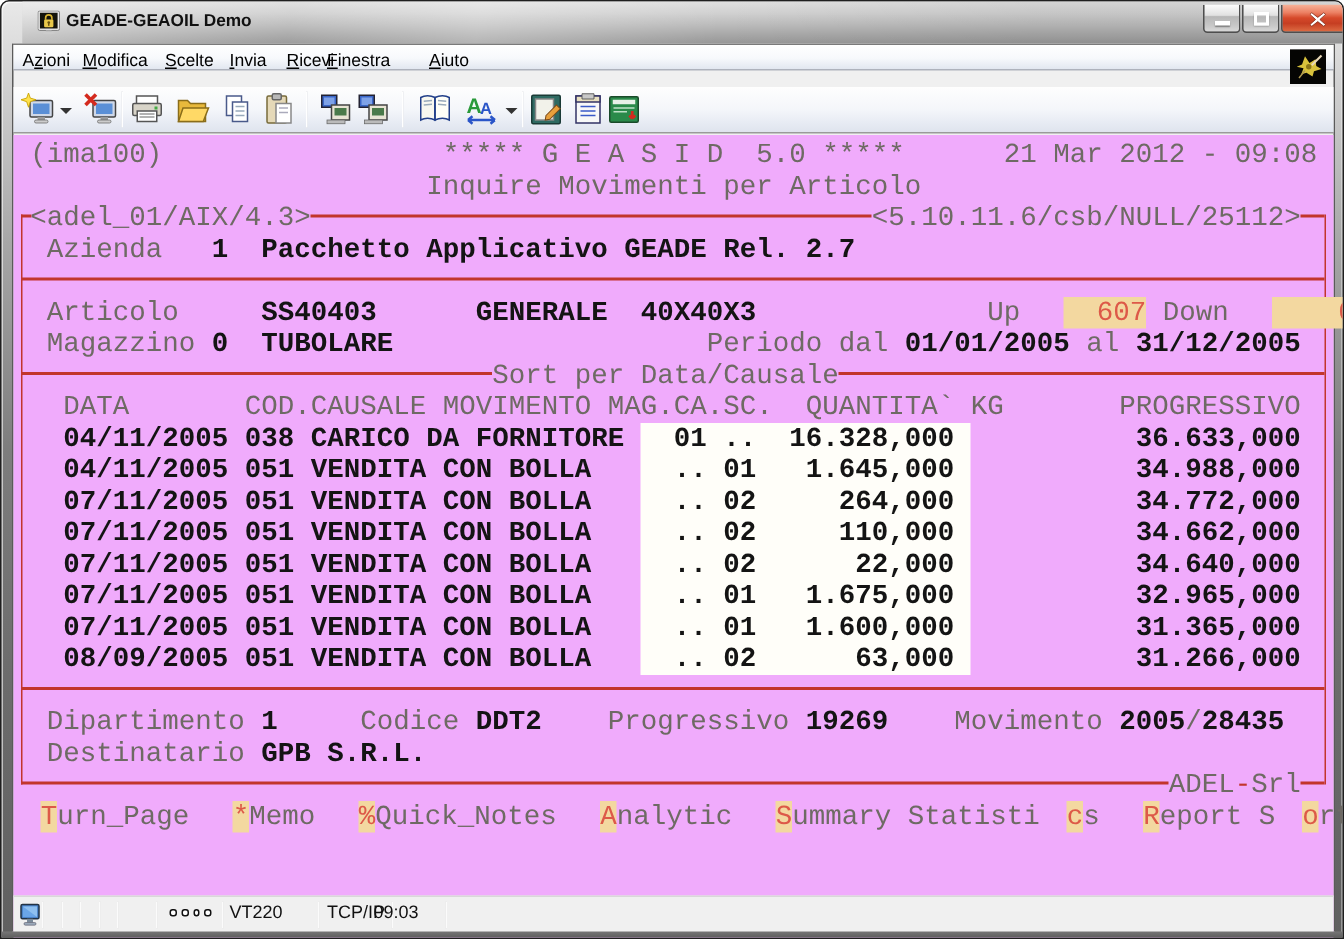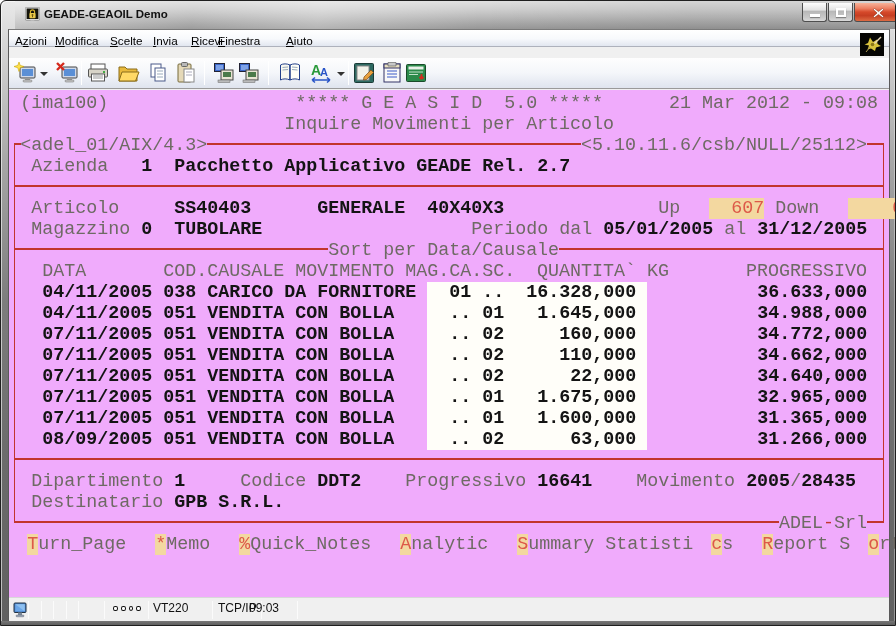--- a/index.html
+++ b/index.html
@@ -208,33 +208,33 @@
       <div class="rl" style="left:550.2px;top:158.40px;width:324.2px;height:1.6px"></div>
       <div class="rl" style="left:5.4px;top:368.40px;width:869.0px;height:1.6px"></div>
       <div class="rl" style="left:5.4px;top:431.40px;width:764.8px;height:1.6px"></div>
       <div class="rl" style="left:858.2px;top:431.40px;width:16.2px;height:1.6px"></div>
       <pre id="screen"> (ima100)                 ***** G E A S I D  5.0 *****      21 Mar 2012 - 09:08
                          Inquire Movimenti per Articolo
  &lt;adel_01/AIX/4.3&gt;                                  &lt;5.10.11.6/csb/NULL/25112&gt;
   Azienda   <span class="b">1</span>  <span class="b">Pacchetto Applicativo GEADE Rel. 2.7</span>
 
   Articolo     <span class="b">SS40403</span>      <span class="b">GENERALE</span>  <span class="b">40X40X3</span>              Up <span class="hl">  607</span> Down <span class="hl">    0</span>
-  Magazzino <span class="b">0</span>  <span class="b">TUBOLARE</span>                   Periodo dal <span class="b">05/01/2005</span> al <span class="b">31/12/2005</span>
+  Magazzino <span class="b">0</span>  <span class="b">TUBOLARE</span>                   Periodo dal <span class="b">01/01/2005</span> al <span class="b">31/12/2005</span>
                              Sort per Data/Causale
    DATA       COD.CAUSALE MOVIMENTO MAG.CA.SC.  QUANTITA` KG       PROGRESSIVO
    <span class="b">04/11/2005</span> <span class="b">038</span> <span class="b">CARICO DA FORNITORE</span>   <span class="b">01</span> <span class="b">..</span>  <span class="b">16.328,000</span>           <span class="b">36.633,000</span>
    <span class="b">04/11/2005</span> <span class="b">051</span> <span class="b">VENDITA CON BOLLA</span>     <span class="b">..</span> <span class="b">01</span>   <span class="b">1.645,000</span>           <span class="b">34.988,000</span>
-   <span class="b">07/11/2005</span> <span class="b">051</span> <span class="b">VENDITA CON BOLLA</span>     <span class="b">..</span> <span class="b">02</span>     <span class="b">160,000</span>           <span class="b">34.772,000</span>
+   <span class="b">07/11/2005</span> <span class="b">051</span> <span class="b">VENDITA CON BOLLA</span>     <span class="b">..</span> <span class="b">02</span>     <span class="b">264,000</span>           <span class="b">34.772,000</span>
    <span class="b">07/11/2005</span> <span class="b">051</span> <span class="b">VENDITA CON BOLLA</span>     <span class="b">..</span> <span class="b">02</span>     <span class="b">110,000</span>           <span class="b">34.662,000</span>
    <span class="b">07/11/2005</span> <span class="b">051</span> <span class="b">VENDITA CON BOLLA</span>     <span class="b">..</span> <span class="b">02</span>      <span class="b">22,000</span>           <span class="b">34.640,000</span>
    <span class="b">07/11/2005</span> <span class="b">051</span> <span class="b">VENDITA CON BOLLA</span>     <span class="b">..</span> <span class="b">01</span>   <span class="b">1.675,000</span>           <span class="b">32.965,000</span>
    <span class="b">07/11/2005</span> <span class="b">051</span> <span class="b">VENDITA CON BOLLA</span>     <span class="b">..</span> <span class="b">01</span>   <span class="b">1.600,000</span>           <span class="b">31.365,000</span>
    <span class="b">08/09/2005</span> <span class="b">051</span> <span class="b">VENDITA CON BOLLA</span>     <span class="b">..</span> <span class="b">02</span>      <span class="b">63,000</span>           <span class="b">31.266,000</span>
 
-  Dipartimento <span class="b">1</span>     Codice <span class="b">DDT2</span>    Progressivo <span class="b">16641</span>    Movimento <span class="b">2005</span>/<span class="b">28435</span>
+  Dipartimento <span class="b">1</span>     Codice <span class="b">DDT2</span>    Progressivo <span class="b">19269</span>    Movimento <span class="b">2005</span>/<span class="b">28435</span>
   Destinatario <span class="b">GPB S.R.L.</span>
                                                                       ADEL<span class="r">-</span>Srl
 <span class="hl">T</span>urn_Page <span class="hl">*</span>Memo <span class="hl">%</span>Quick_Notes <span class="hl">A</span>nalytic <span class="hl">S</span>ummary Statisti<span class="hl">c</span>s <span class="hl">R</span>eport S<span class="hl">o</span>rt <span class="hl">\</span>More
 
 </pre>
     </div>
     <div id="status">
       <div class="ssep" style="left:19px"></div>
       <div class="ssep" style="left:32px"></div>
       <div class="ssep" style="left:44px"></div>

